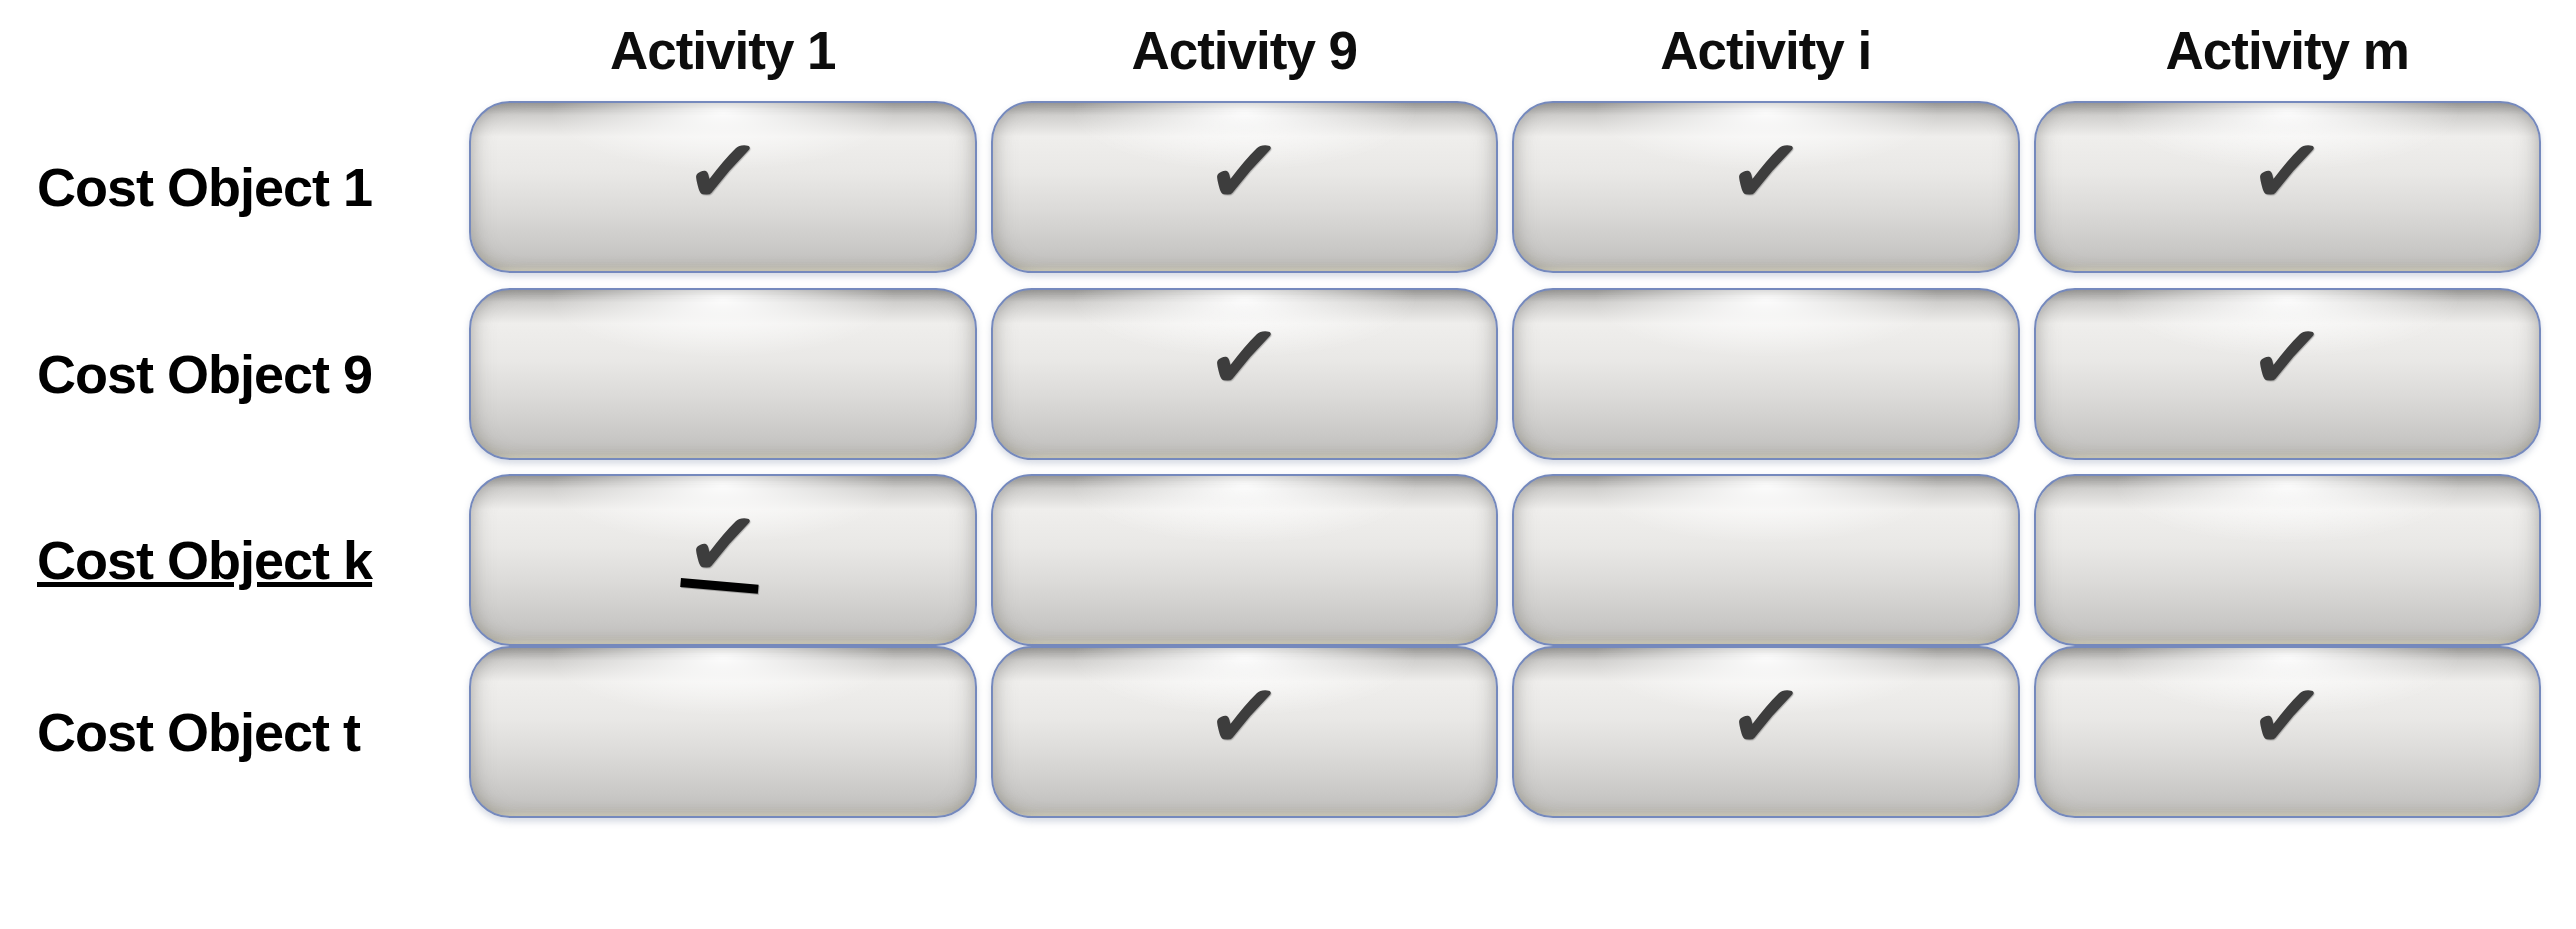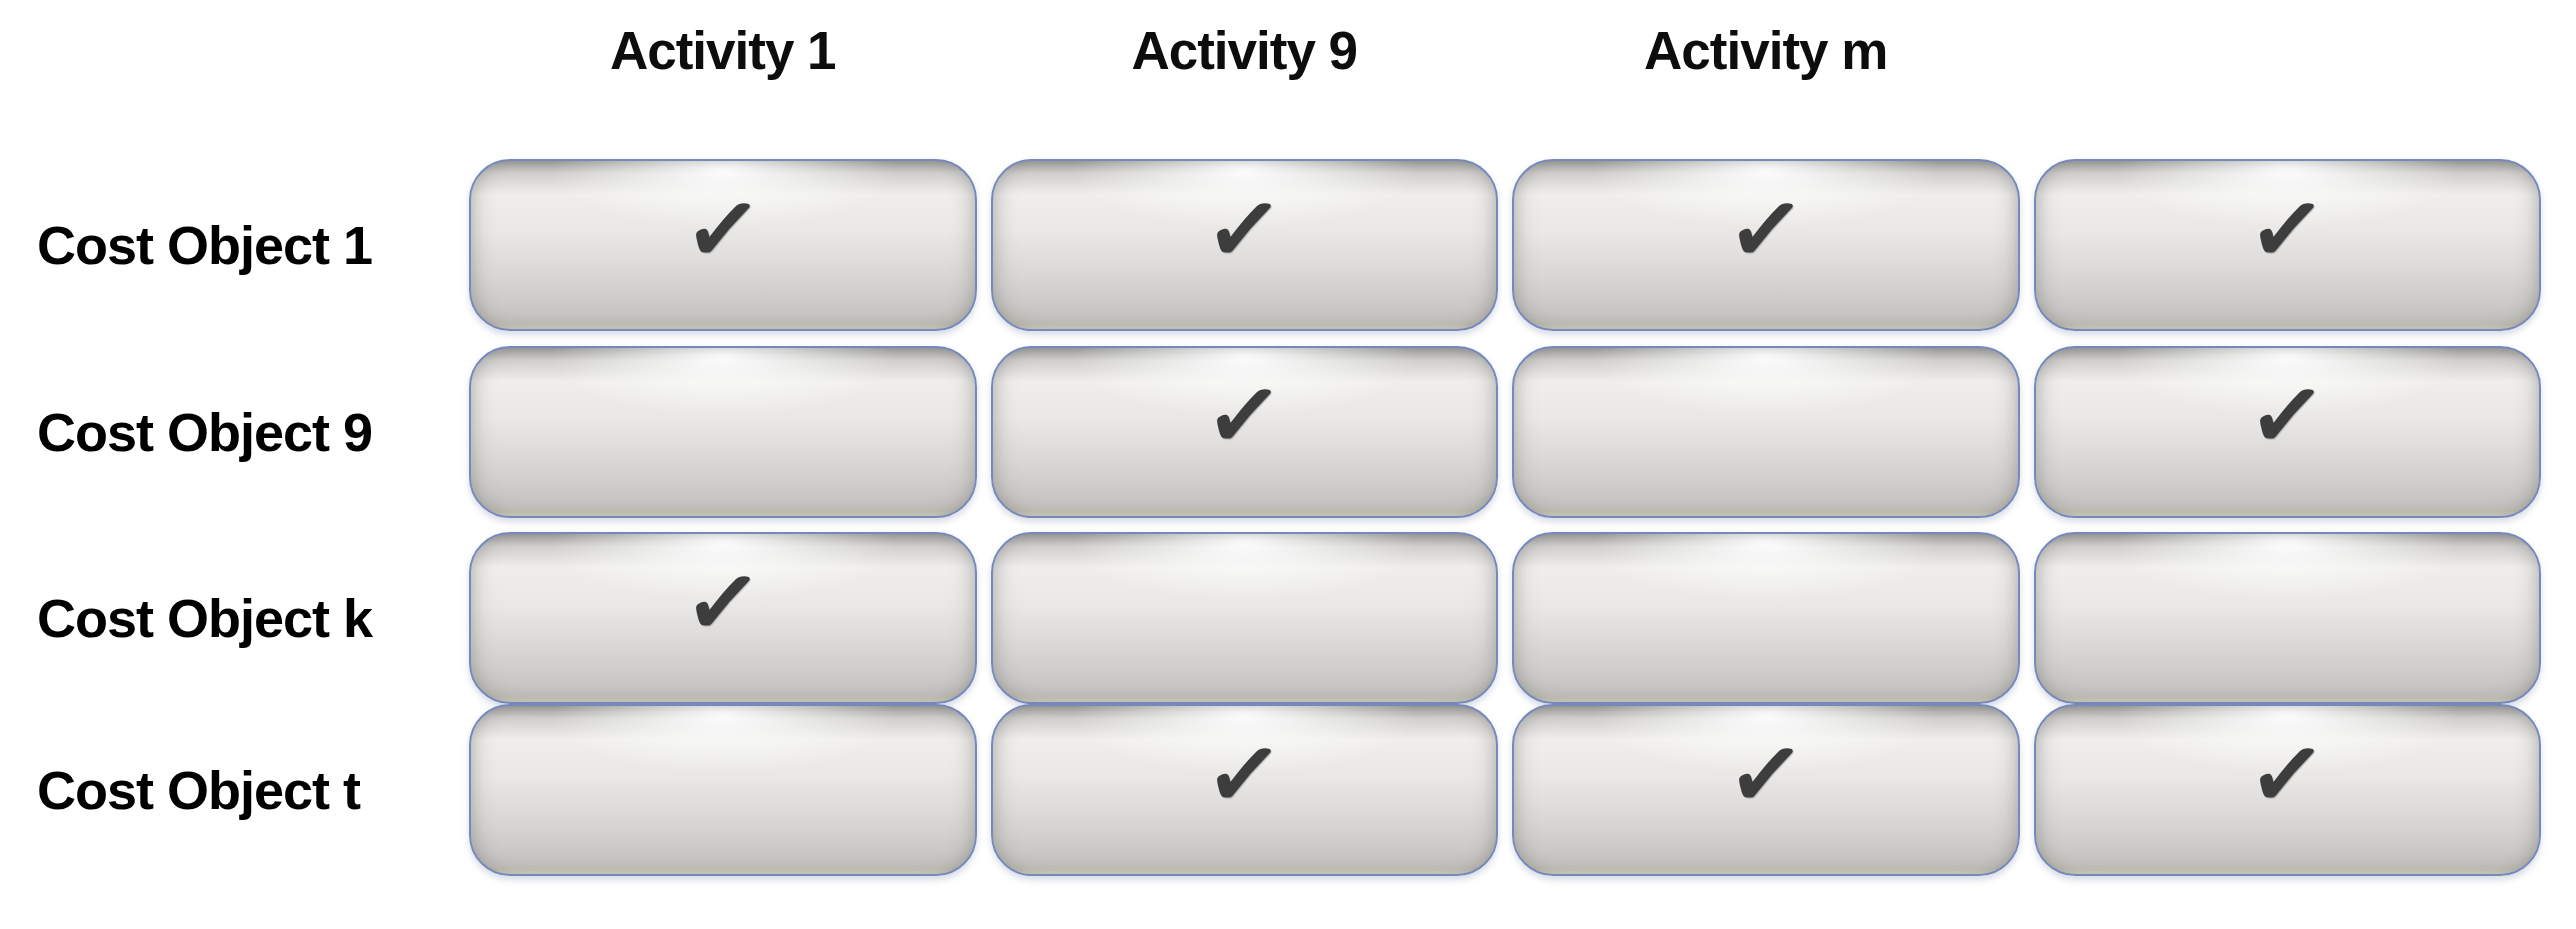--- a/index.html
+++ b/index.html
@@ -32,22 +32,22 @@
     font-size: 53px;
     font-weight: bold;
     color: #0d0d0d;
     letter-spacing: -1px;
   }
   
   .data-row {
     height: 172px;
     margin-bottom: 14.5px;
   }
-  .data-row:first-of-type { margin-top: 58px; }
-  .data-row:nth-of-type(3) { margin-bottom: 0; }  
+  .data-row:first-of-type { }
+  .data-row:nth-of-type(3) { margin-bottom: 0; text-decoration: underline; }  
   .data-row:last-of-type { margin-bottom: 16px; }
   .row-label {
     display: flex;
     align-items: center;
     padding-left: 37px;
     font-size: 54px;
     font-weight: bold;
     color: #000000;
     letter-spacing: -1px;
     white-space: nowrap;
@@ -88,20 +88,21 @@
 </style>
 </head>
 <body style="background: rgb(255, 255, 255);">
 
 <div class="canvas">
   <div class="grid-row header-row" id="col-headers">
     <div></div>
 
   <div class="col-header">Activity 1</div>
       <div class="col-header">Activity 9</div>
+      <div class="col-header">Activity i</div>
       <div class="col-header">Activity m</div>
     </div>
   <div id="matrix-rows">
 
   <div class="grid-row data-row">
         <div class="row-label">Cost Object 1</div>
         <div class="cell">
           <span class="check">✓</span>
         </div>
         <div class="cell">

